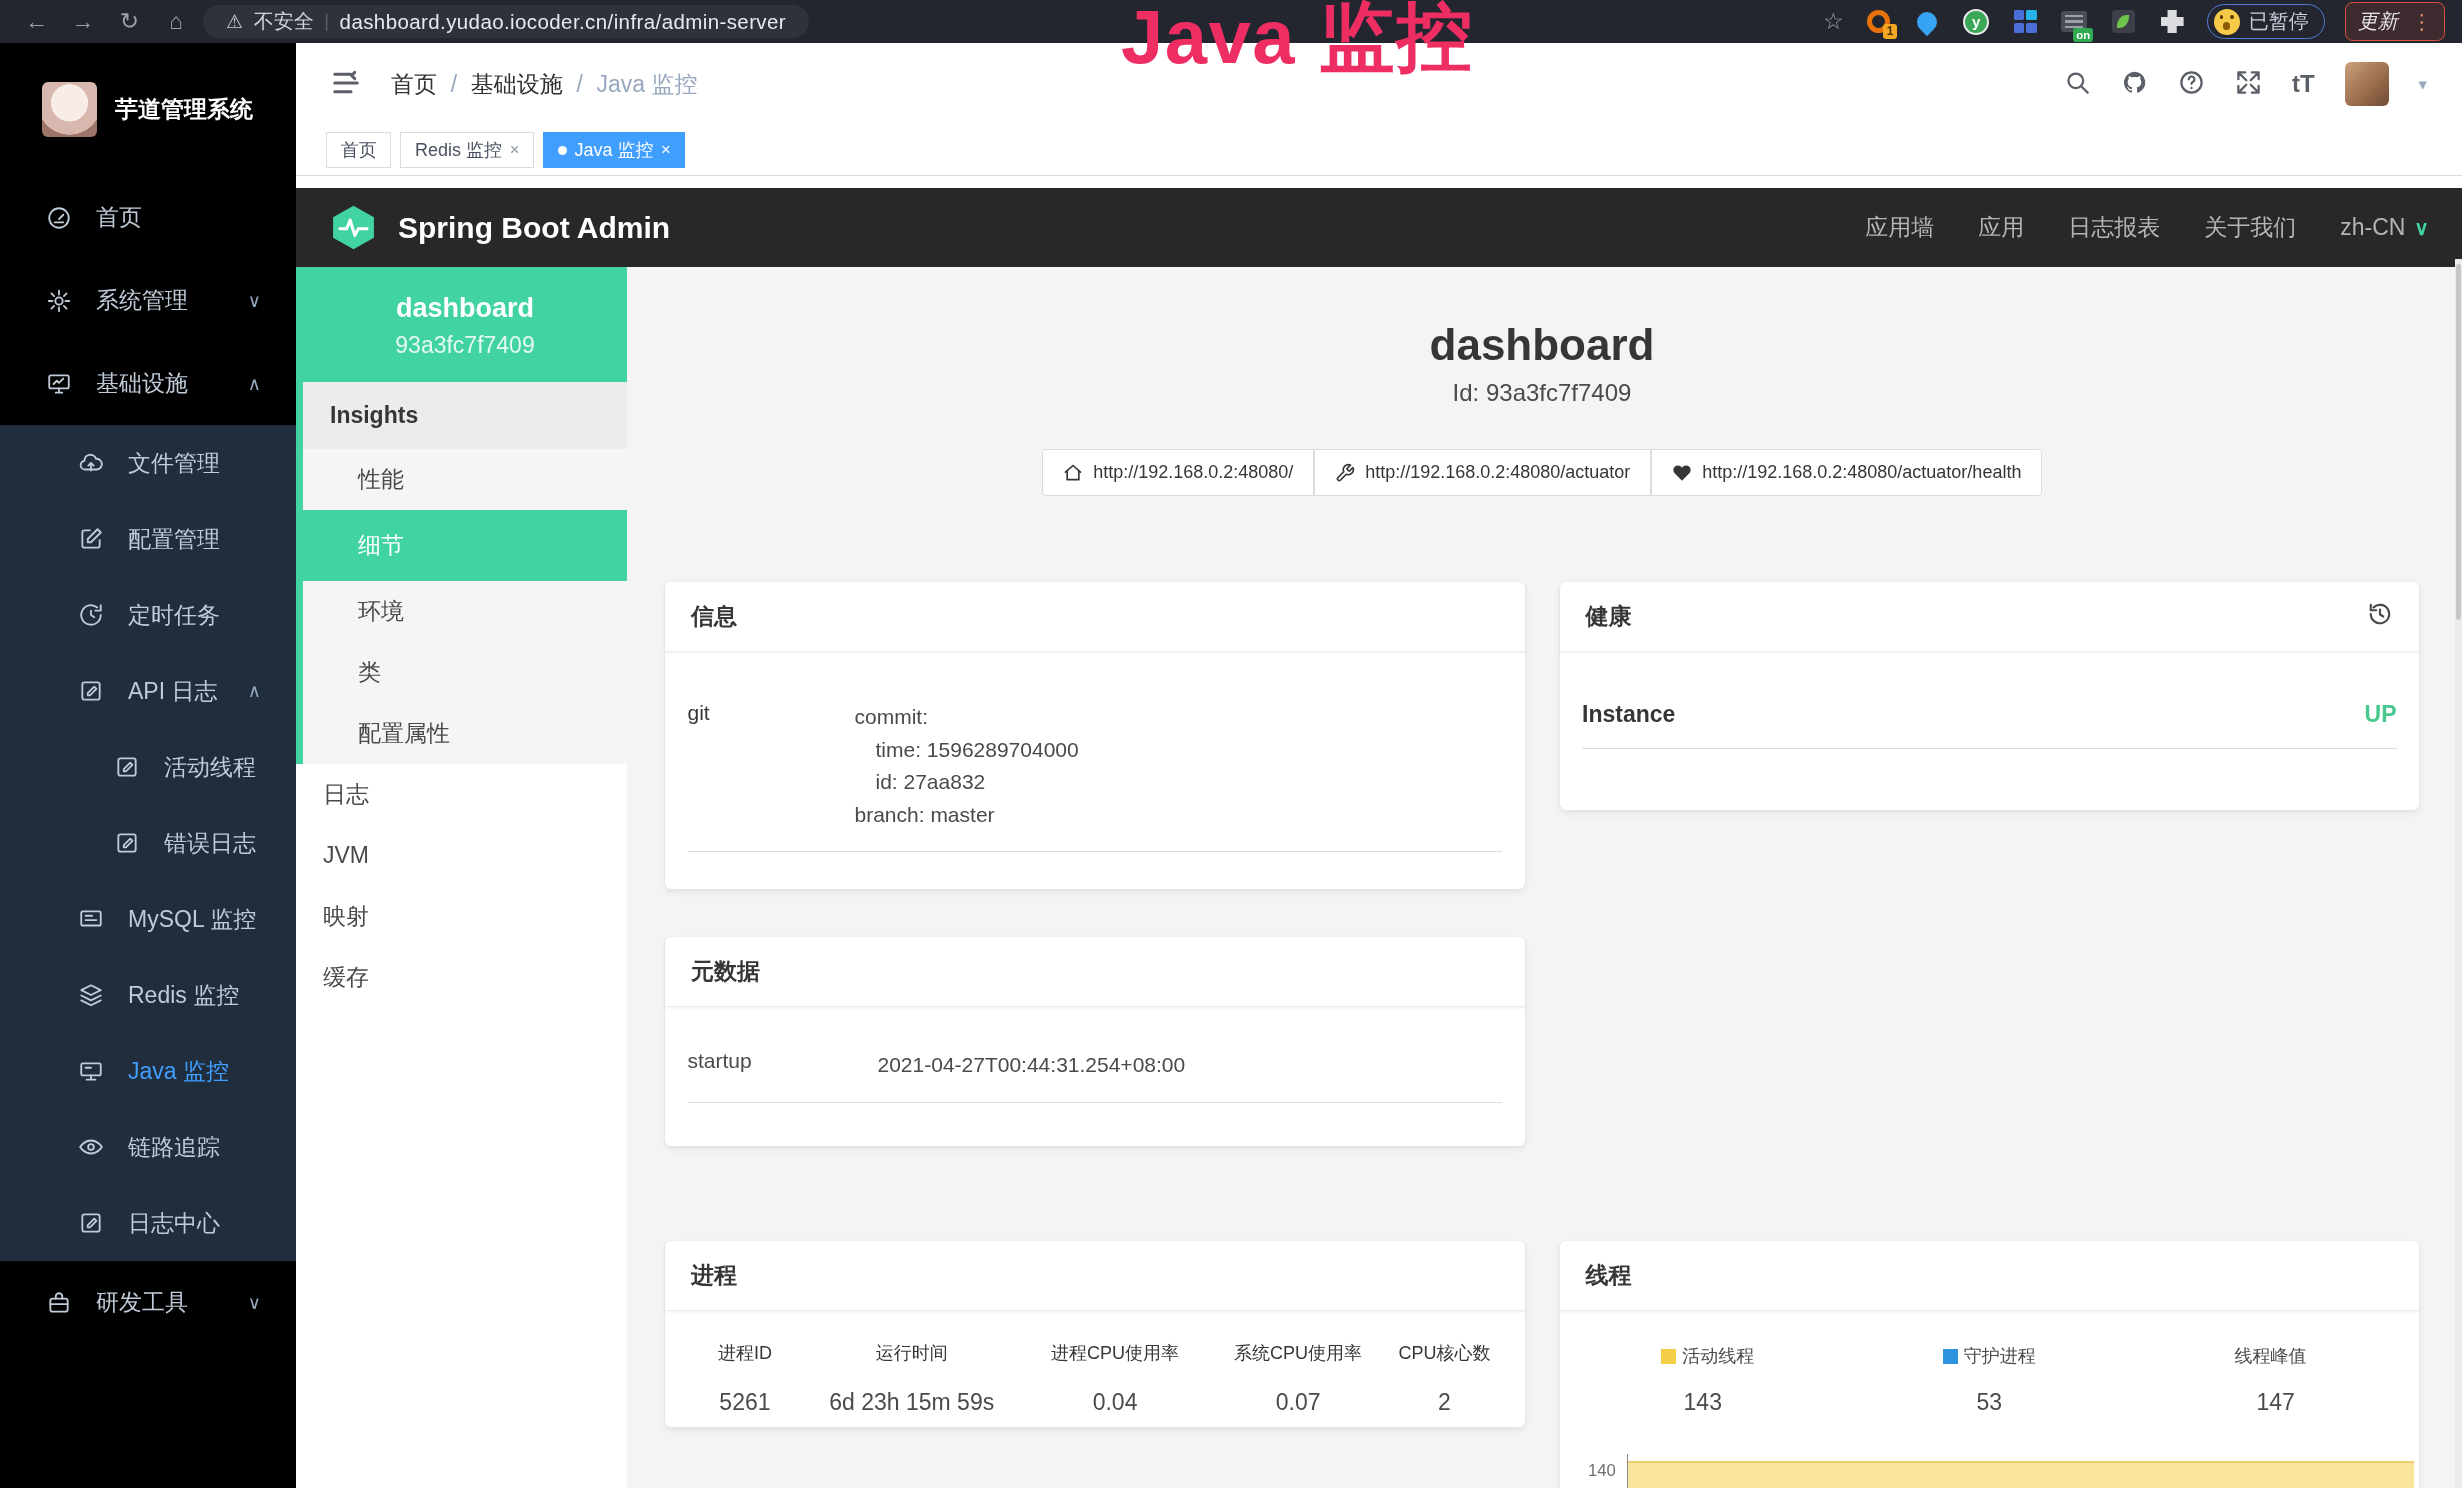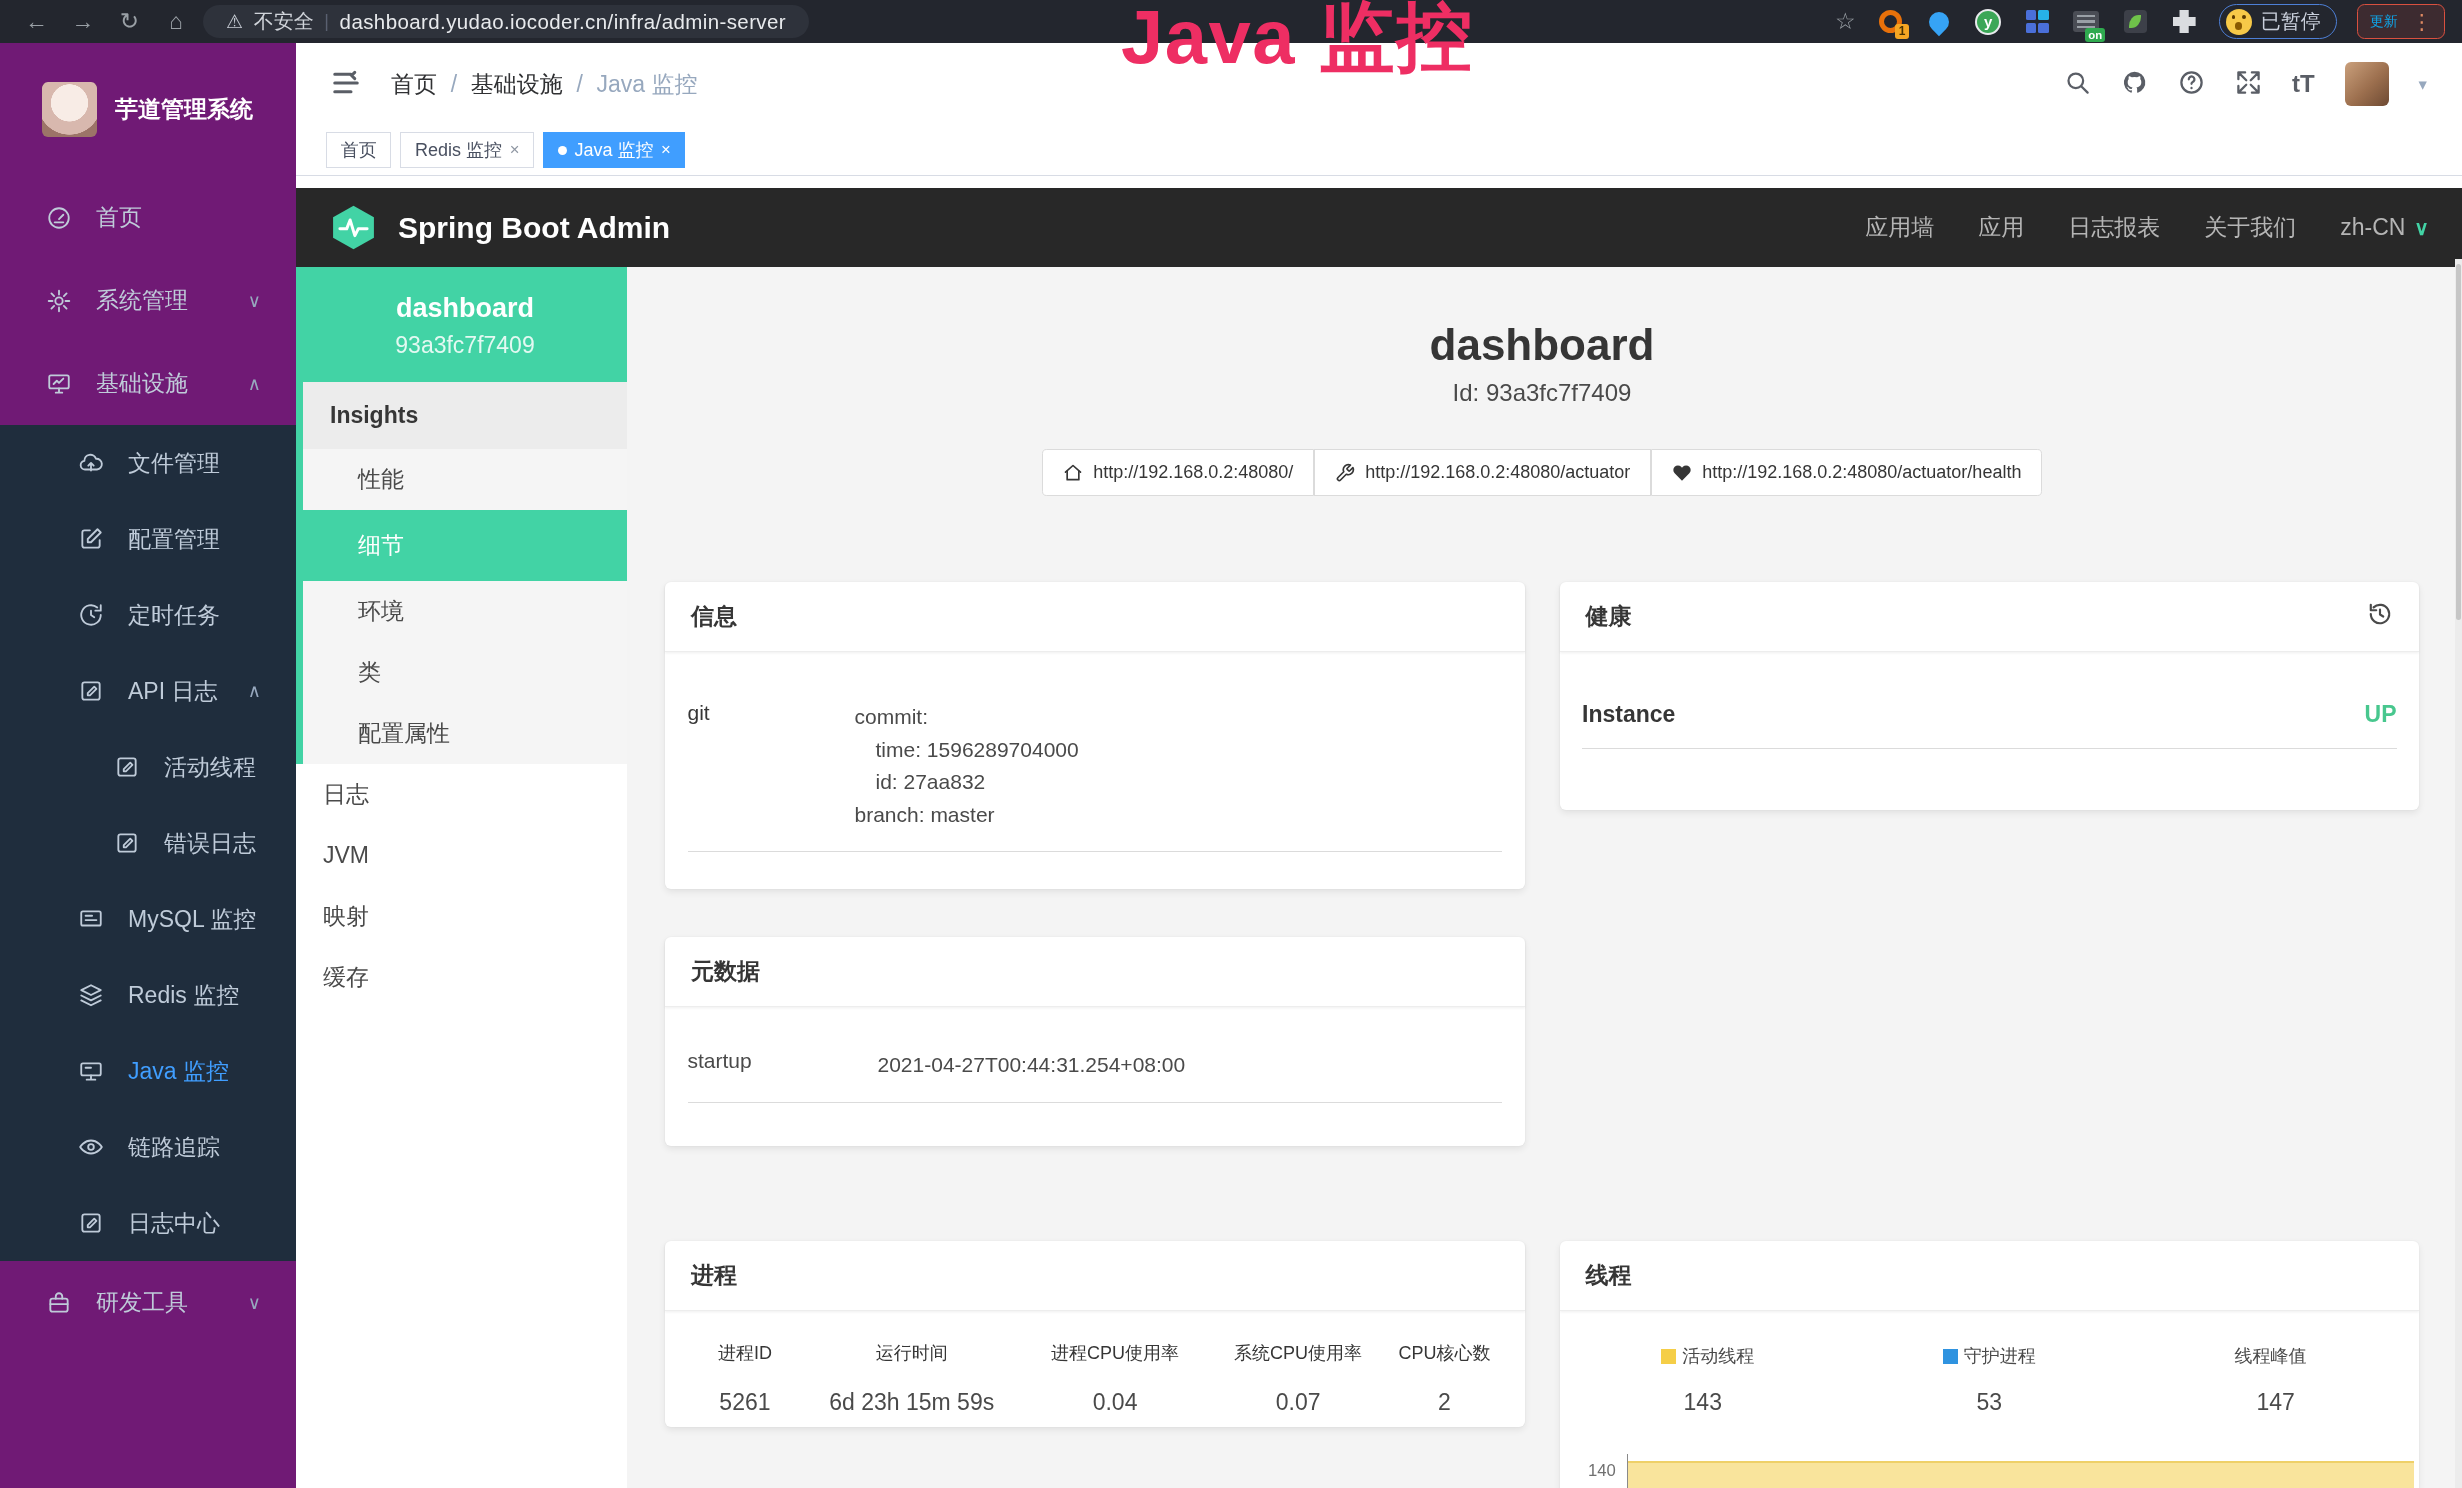--- a/index.html
+++ b/index.html
@@ -31,28 +31,28 @@
   .on-badge { position:absolute; bottom:-6px; right:-4.6px; background:#2faa4f; color:#fff; font-size:11.4px; font-weight:bold; padding:0.8px 3px; border-radius:3px; line-height:1.1; }
   .ext-leaf { width:23px; height:23px; background:#3d4049; border-radius:3.8px; position:relative; }
   .ext-leaf i { position:absolute; left:5.3px; top:4.6px; width:12px; height:13.7px; background:#6fc24a; border-radius:80% 0 80% 0; }
   .ext-puzzle { width:23px; height:23px; background:#dadce0; clip-path:polygon(0 30%,30% 30%,30% 0,70% 0,70% 30%,100% 30%,100% 70%,70% 70%,70% 100%,30% 100%,30% 70%,0 70%); }
   .paused-pill { display:flex; align-items:center; gap:9px; border:1.5px solid #4d7fd6; border-radius:21px; padding:3px 15px 3px 6px; color:#c9cfdb; font-size:20px; }
   .face { width:26px; height:26px; border-radius:50%; background:#f7c948; position:relative; }
   .face i { position:absolute; top:6.8px; width:3.8px; height:3.8px; border-radius:50%; background:#5b3a00; }
   .face i.l { left:6px; } .face i.r { right:6px; }
   .face u { position:absolute; left:9px; bottom:4.6px; width:7.6px; height:7.6px; border-radius:50%; background:#8a5a00; }
   .update-group { display:flex; align-items:center; gap:13.7px; border:1.5px solid #d9503f; background:rgba(217,80,63,0.14); border-radius:7.6px; padding:4.6px 12px; }
-  .update-label { color:#0ea5e9; font-size:14px; }
+  .update-label { color:#e5e5e5; font-size:20px;font-style:italic; }
   .update-dots { color:#e08a63; font-size:21px; }
 
   
   .app { display:flex; height:1445px; overflow:hidden; }
 
   
-  .sidebar { width:296px; flex:none; background:#701a75; display:flex; flex-direction:column; }
+  .sidebar { width:296px; flex:none; background:#000000; display:flex; flex-direction:column; }
   .logo-row { height:133px; display:flex; align-items:center; gap:18px; padding-left:42px; }
   .logo-img { width:55px; height:55px; border-radius:6px; flex:none;
     background:radial-gradient(circle at 50% 38%, #f8ece6 0 42%, #d8b8ae 43% 72%, #9c7468 73% 100%); }
   .logo-title { color:#fff; font-size:23px; font-weight:700; }
   .menu { flex:1; }
   .m-item { height:83px; display:flex; align-items:center; gap:23px; padding-left:44px; color:#bfcbd9; font-size:23px; }
   .sub { background:#1f2d3d; }
   .sub .m-item { height:76px; padding-left:76px; }
   .sub .m-item.lvl3 { padding-left:112px; }
   .m-item .chev { margin-left:auto; margin-right:35px; font-size:18px; color:#97a8be; }

